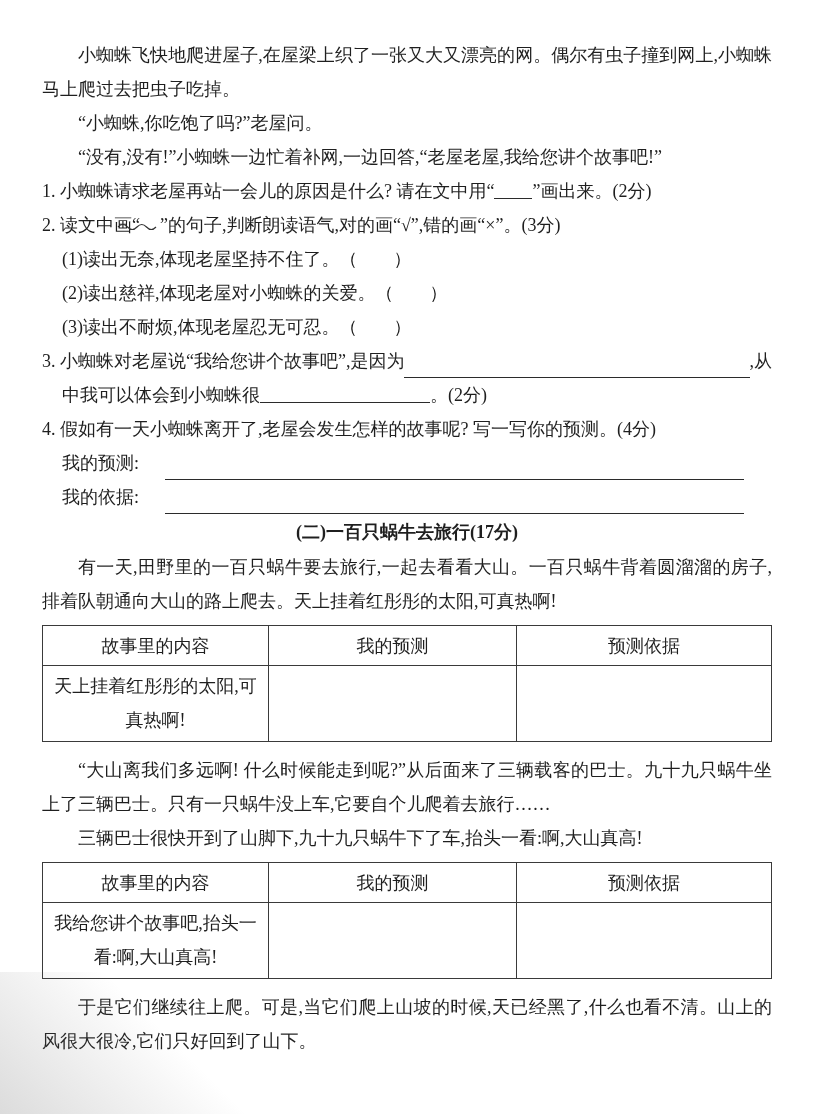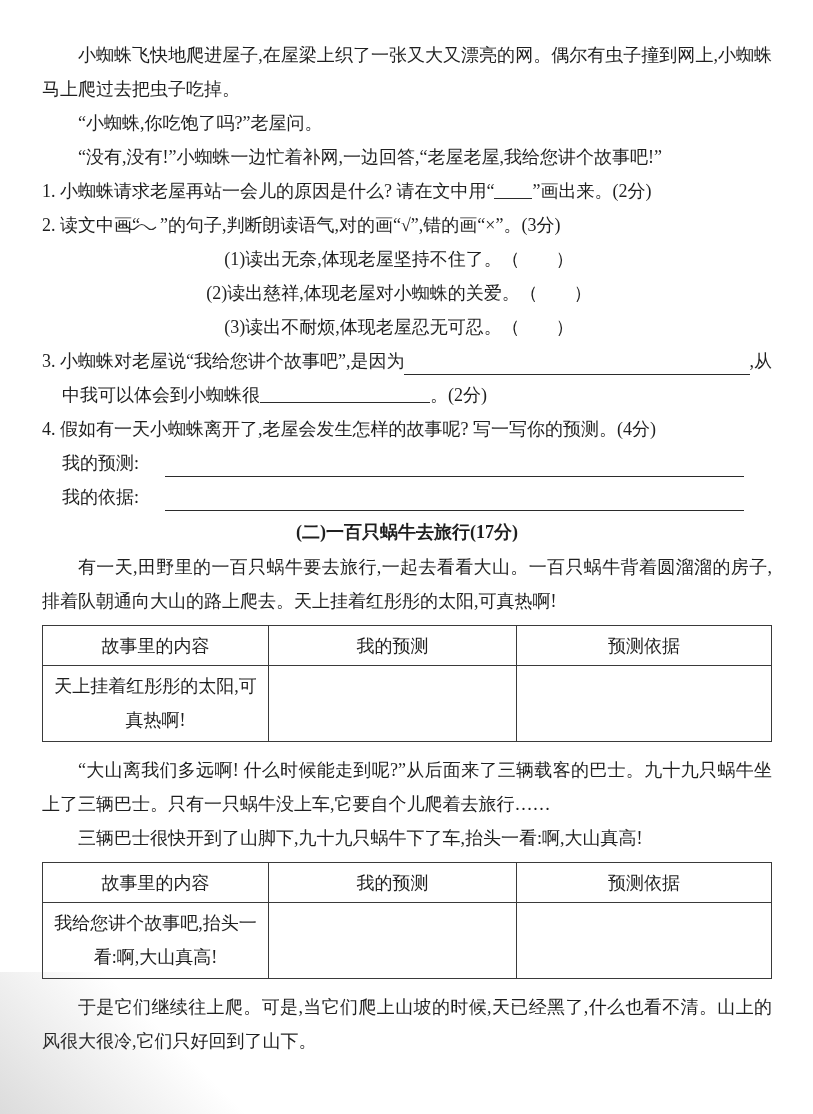--- a/index.html
+++ b/index.html
@@ -23,27 +23,27 @@
   .para {
     text-indent:2em;
     text-align:justify;
   }
   .question {
     padding-left:26px;
     text-indent:-26px;
   }
   .subq {
     display:flex;
-    justify-content:center;
+    justify-content:flex-start;
     padding-left:20px;
     padding-right:36px;
   }
   .flexline {
     display:flex;
-    align-items:center;
+    align-items:flex-end;
   }
   .flexline > span { white-space:nowrap; }
   .q3line2 { padding-left:20px; }
   .q4line { padding-left:20px; padding-right:28px;gap:26px; }
   .blank-grow {
     flex:1 1 auto;
     height:28px;
     border-bottom:1px solid #2b2b2b;
   }
   .blank-inline {

